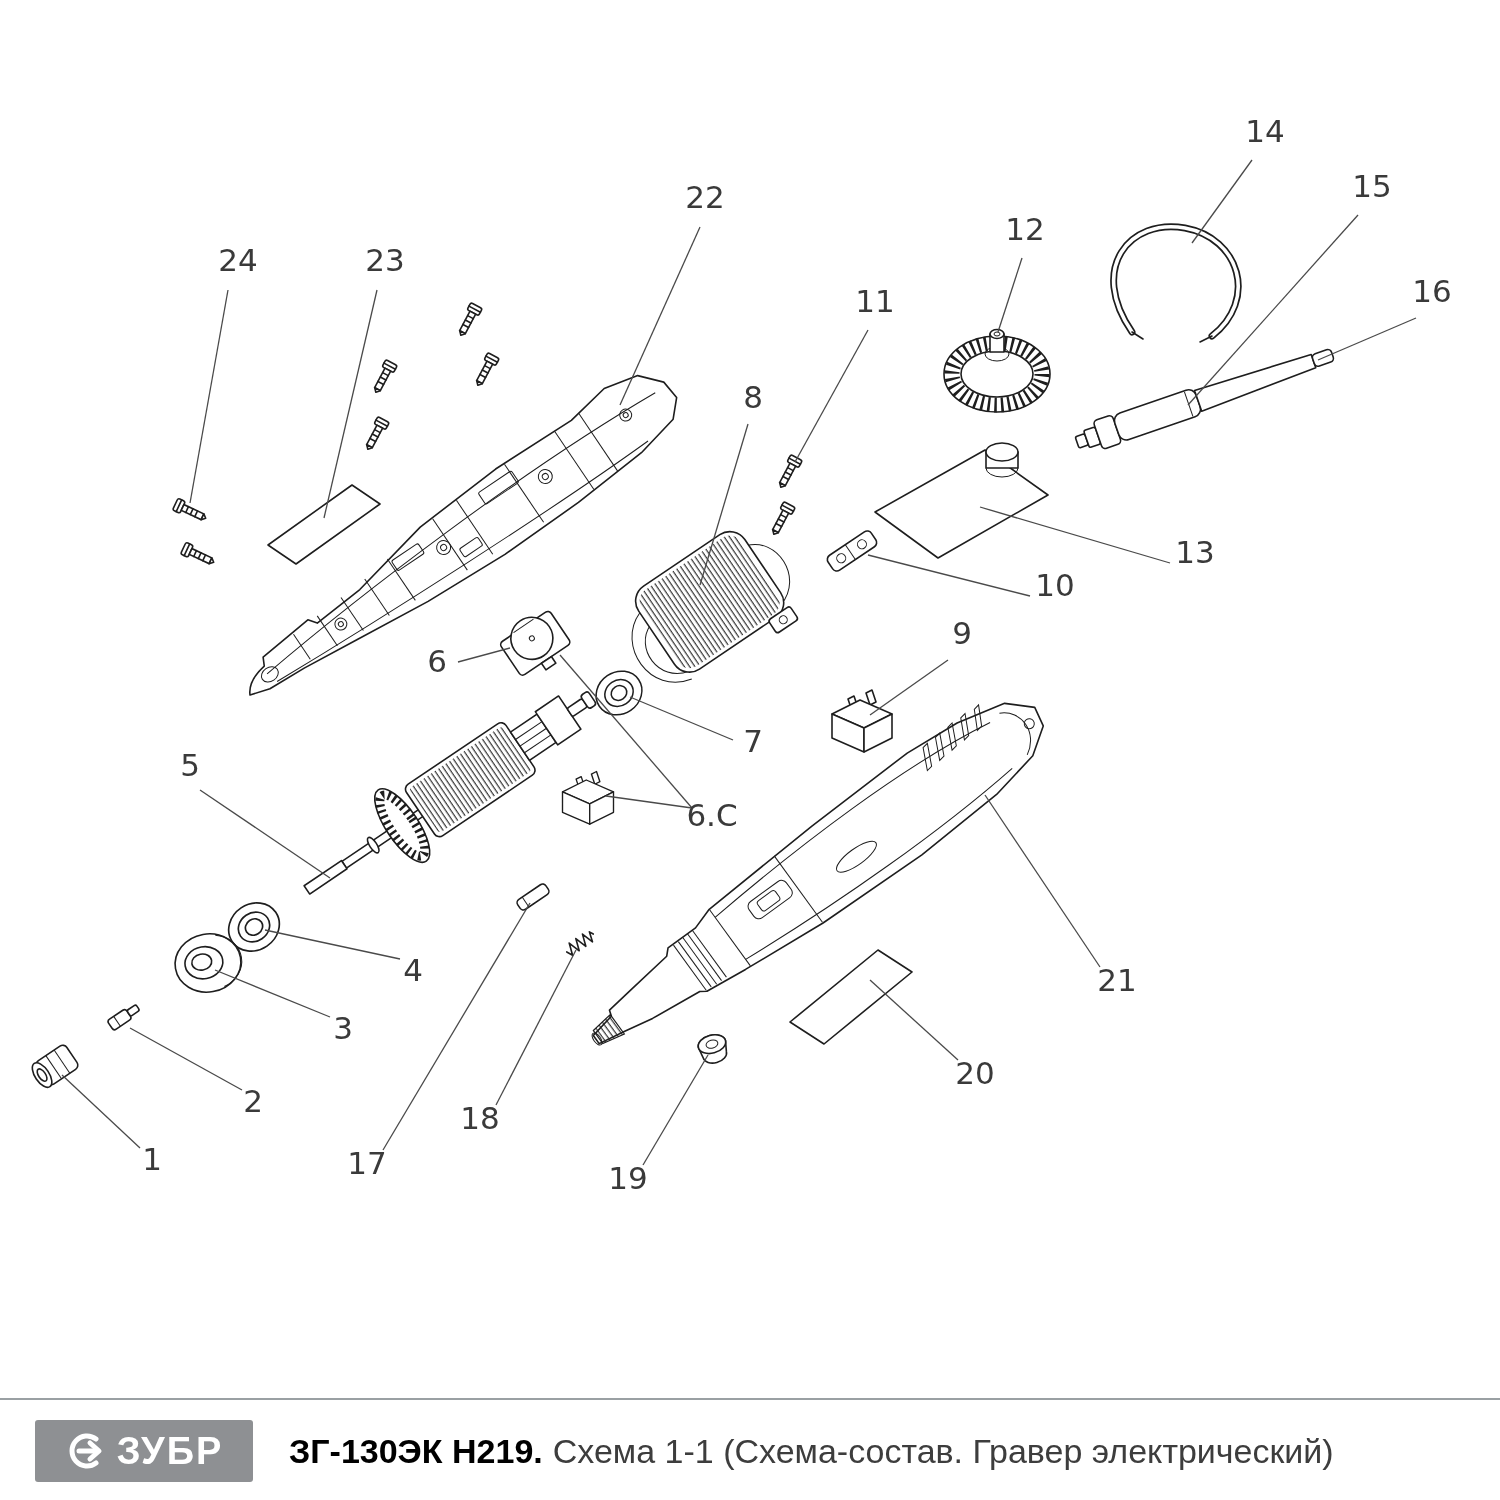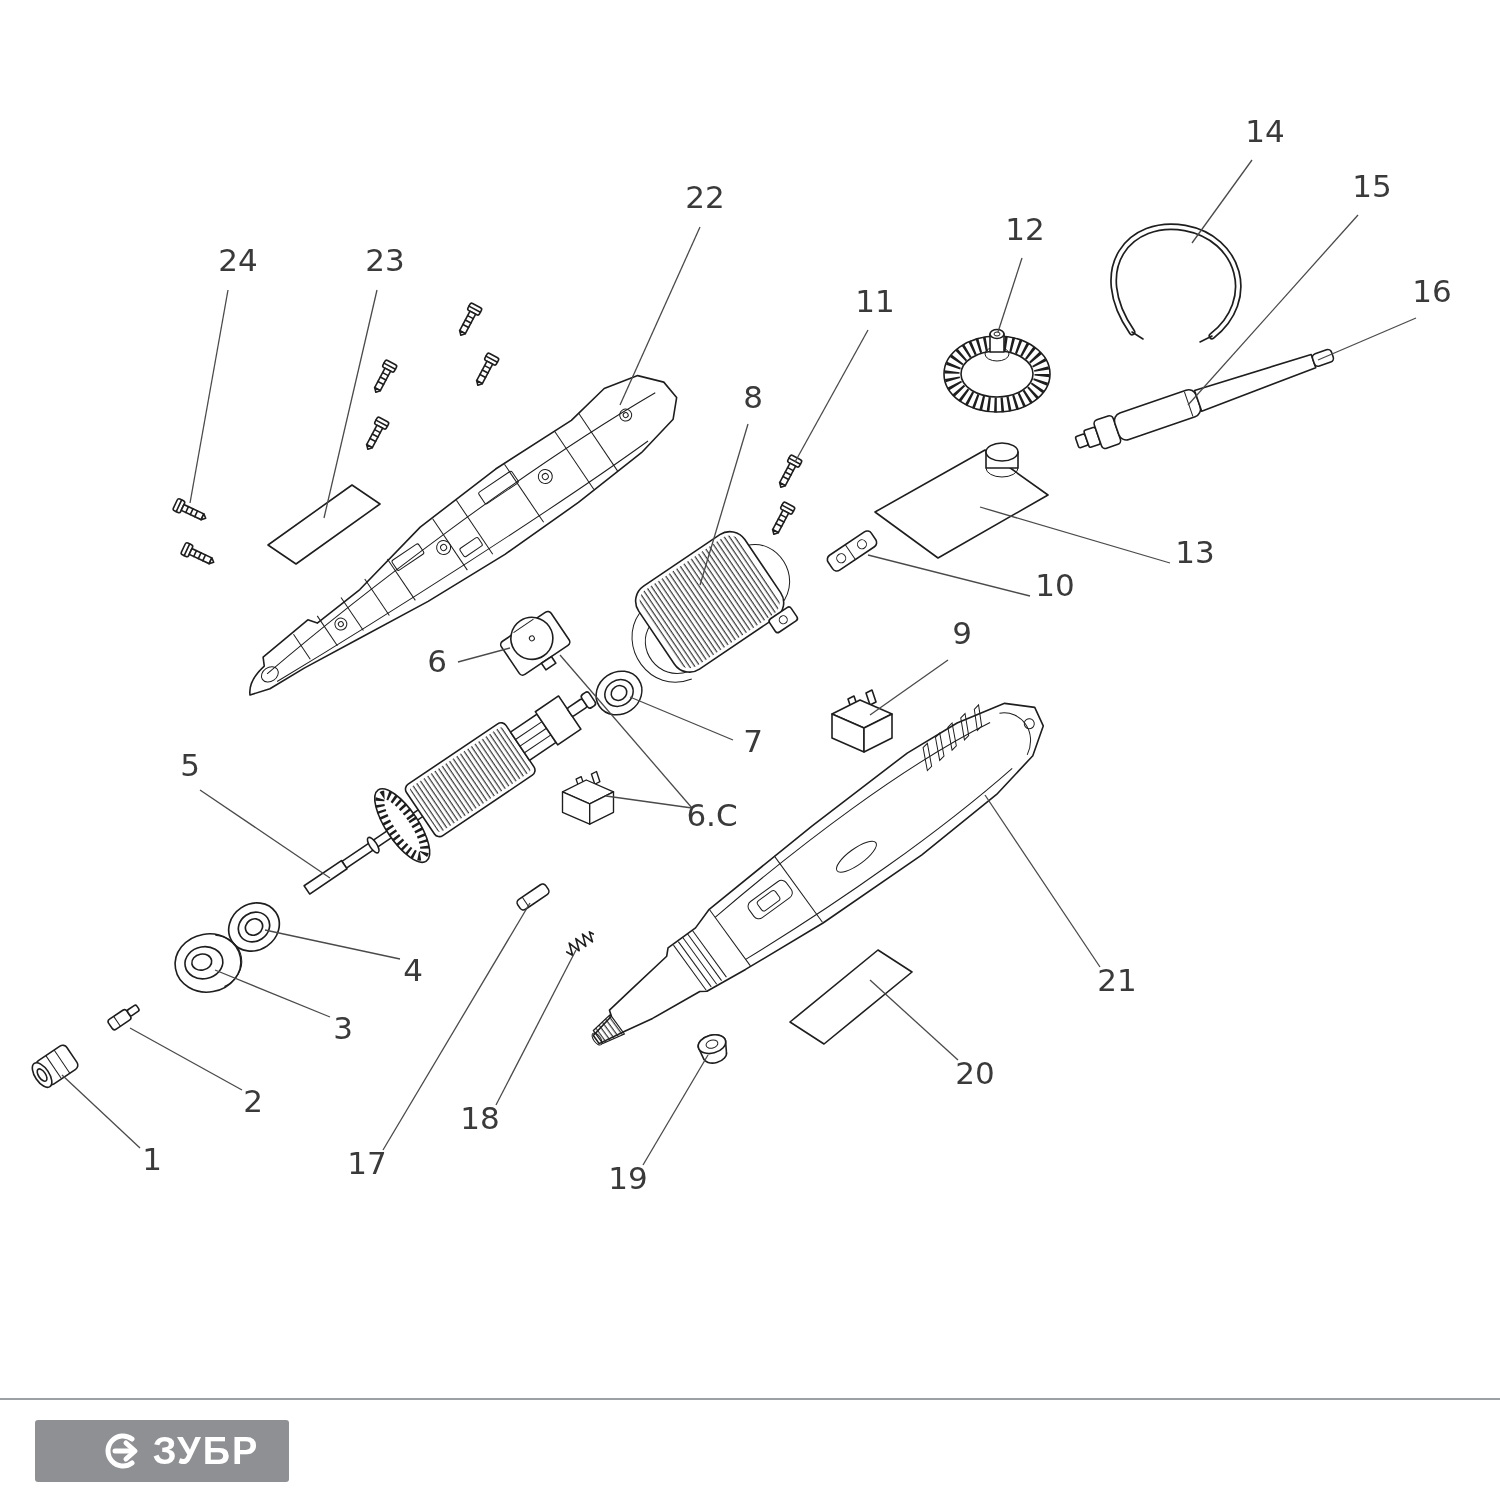--- a/index.html
+++ b/index.html
@@ -16,21 +16,21 @@
   .fw{stroke:#1e1e1e;stroke-width:1.6;fill:#ffffff;stroke-linejoin:round;}
   .thin{stroke:#1e1e1e;stroke-width:1;fill:none;}
   .leader{stroke:#4a4a4a;stroke-width:1.3;}
   .footer{
     position:absolute;left:0;top:1398px;width:1500px;height:102px;
     border-top:2px solid #9aa0a3;background:#ffffff;
     display:flex;align-items:center;
   }
   .logo-box{
     margin-left:35px;width:218px;height:62px;border-radius:3px;
-    display:flex;align-items:center;justify-content:center;gap:10px;padding-left:36px;
+    display:flex;align-items:center;justify-content:center;gap:10px;
   }
   .logo-brand{
     color:#ffffff;font-weight:bold;font-size:38px;letter-spacing:2px;
     font-family:"Liberation Sans", sans-serif;
   }
   .footer-title{margin-left:36px;font-size:34px;white-space:nowrap;}
   .footer-title .model{font-weight:bold;color:#000000;}
   .footer-title .schema{font-weight:normal;color:#3d3d3d;margin-left:10px;}
 </style>
 </head>
@@ -330,13 +330,16 @@
 
 <div class="footer">
   <div class="logo-box" id="logo-box" style="background: rgb(142, 144, 147);">
     <svg width="42" height="42" viewBox="0 0 42 42">
       <path d="M 31,9 A 15 15 0 1 0 31,33" fill="none" stroke="#ffffff" stroke-width="5" stroke-linecap="round"></path>
       <line x1="14" y1="21" x2="30" y2="21" stroke="#ffffff" stroke-width="5" stroke-linecap="round"></line>
       <path d="M 25,13 L 34,21 L 25,29" fill="none" stroke="#ffffff" stroke-width="5" stroke-linecap="round" stroke-linejoin="round"></path>
     </svg>
     <span class="logo-brand">ЗУБР</span>
   </div>
+  <div class="footer-title">
+    <span class="model">ЗГ-130ЭК Н219.</span><span class="schema">Схема 1-1 (Схема-состав. Гравер электрический)</span>
+  </div>
 </div>
 
 </body></html>

